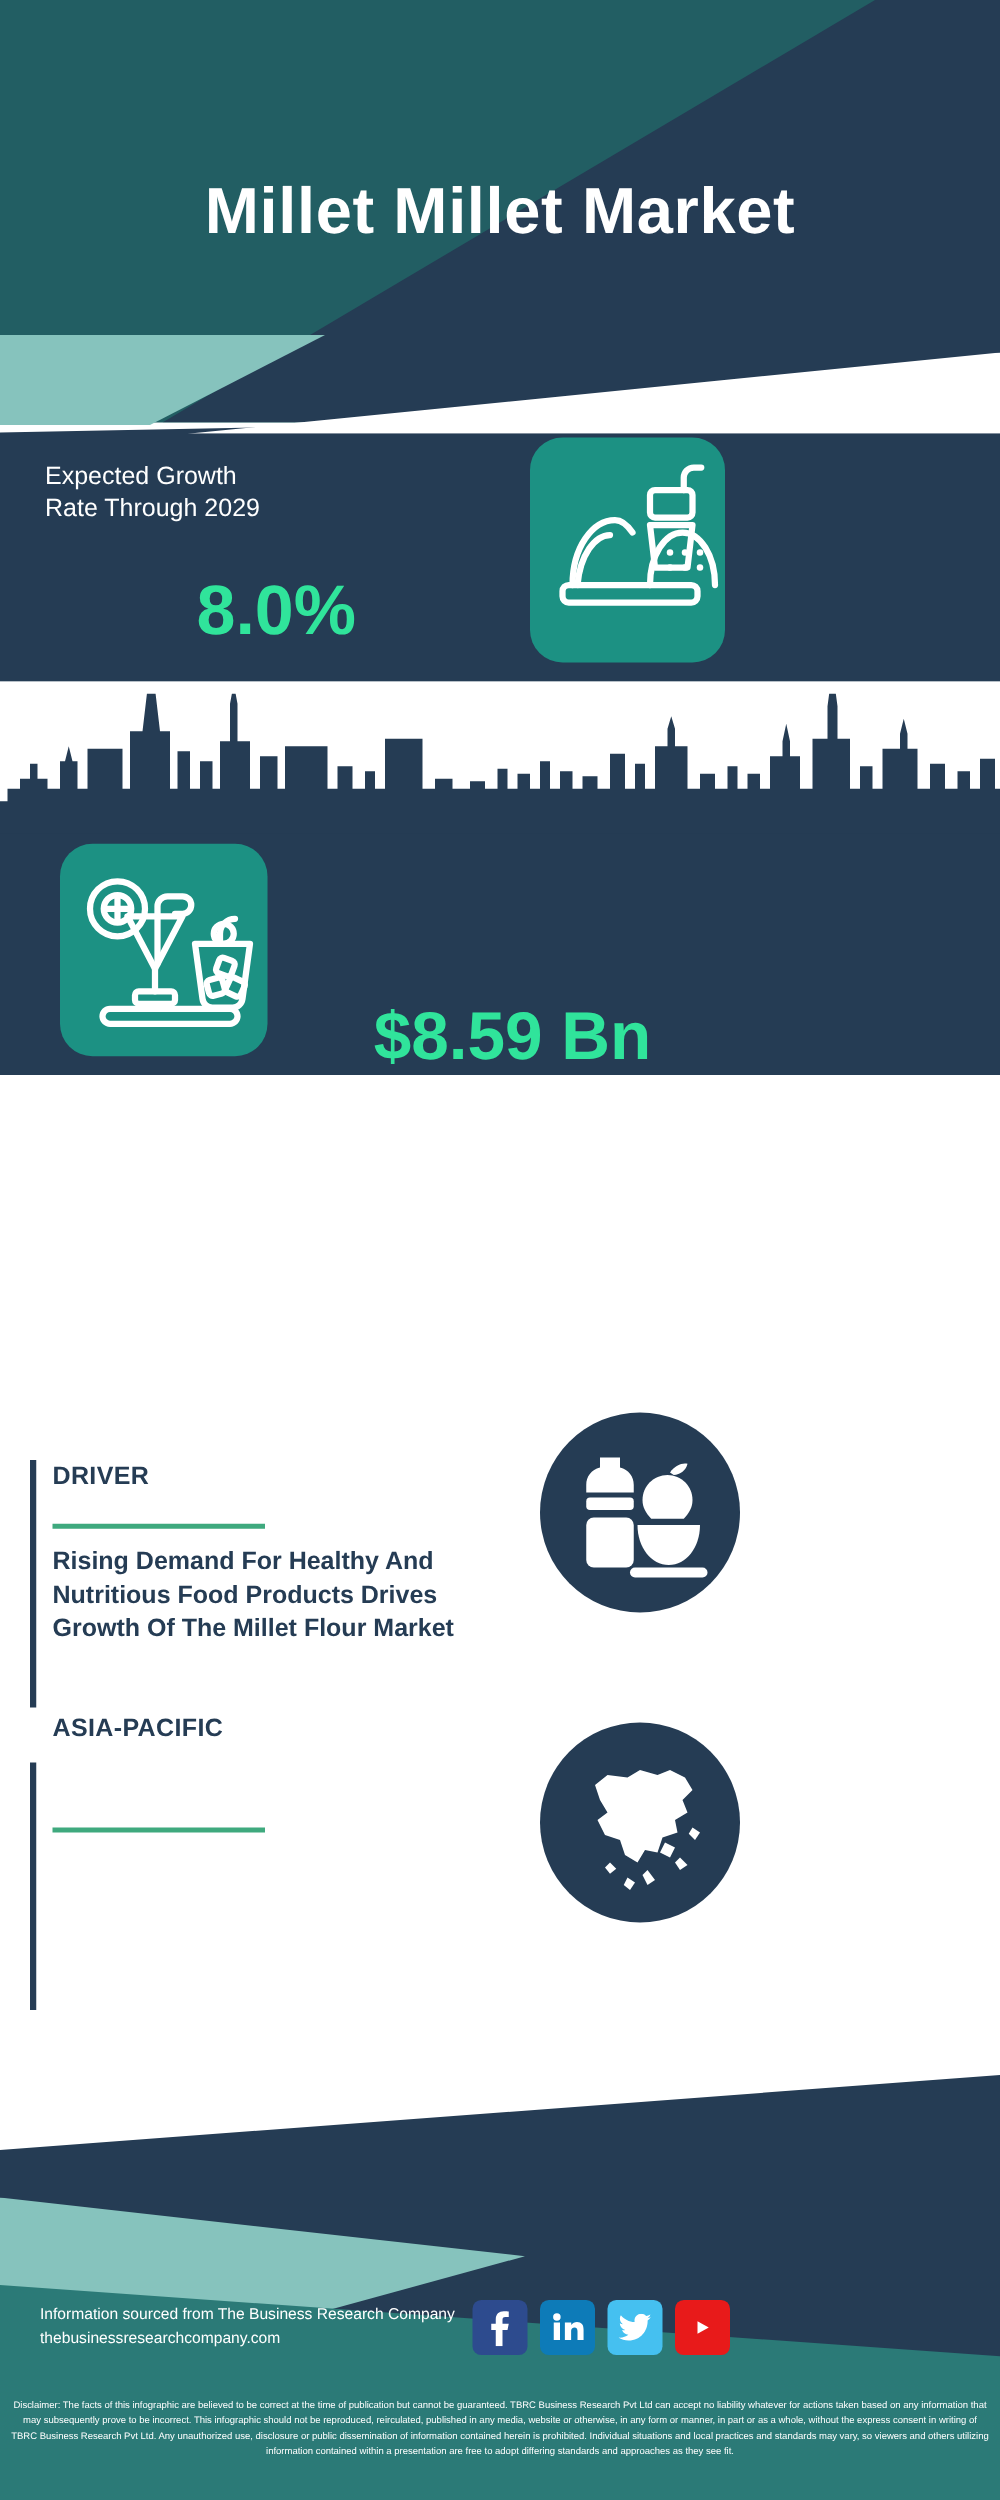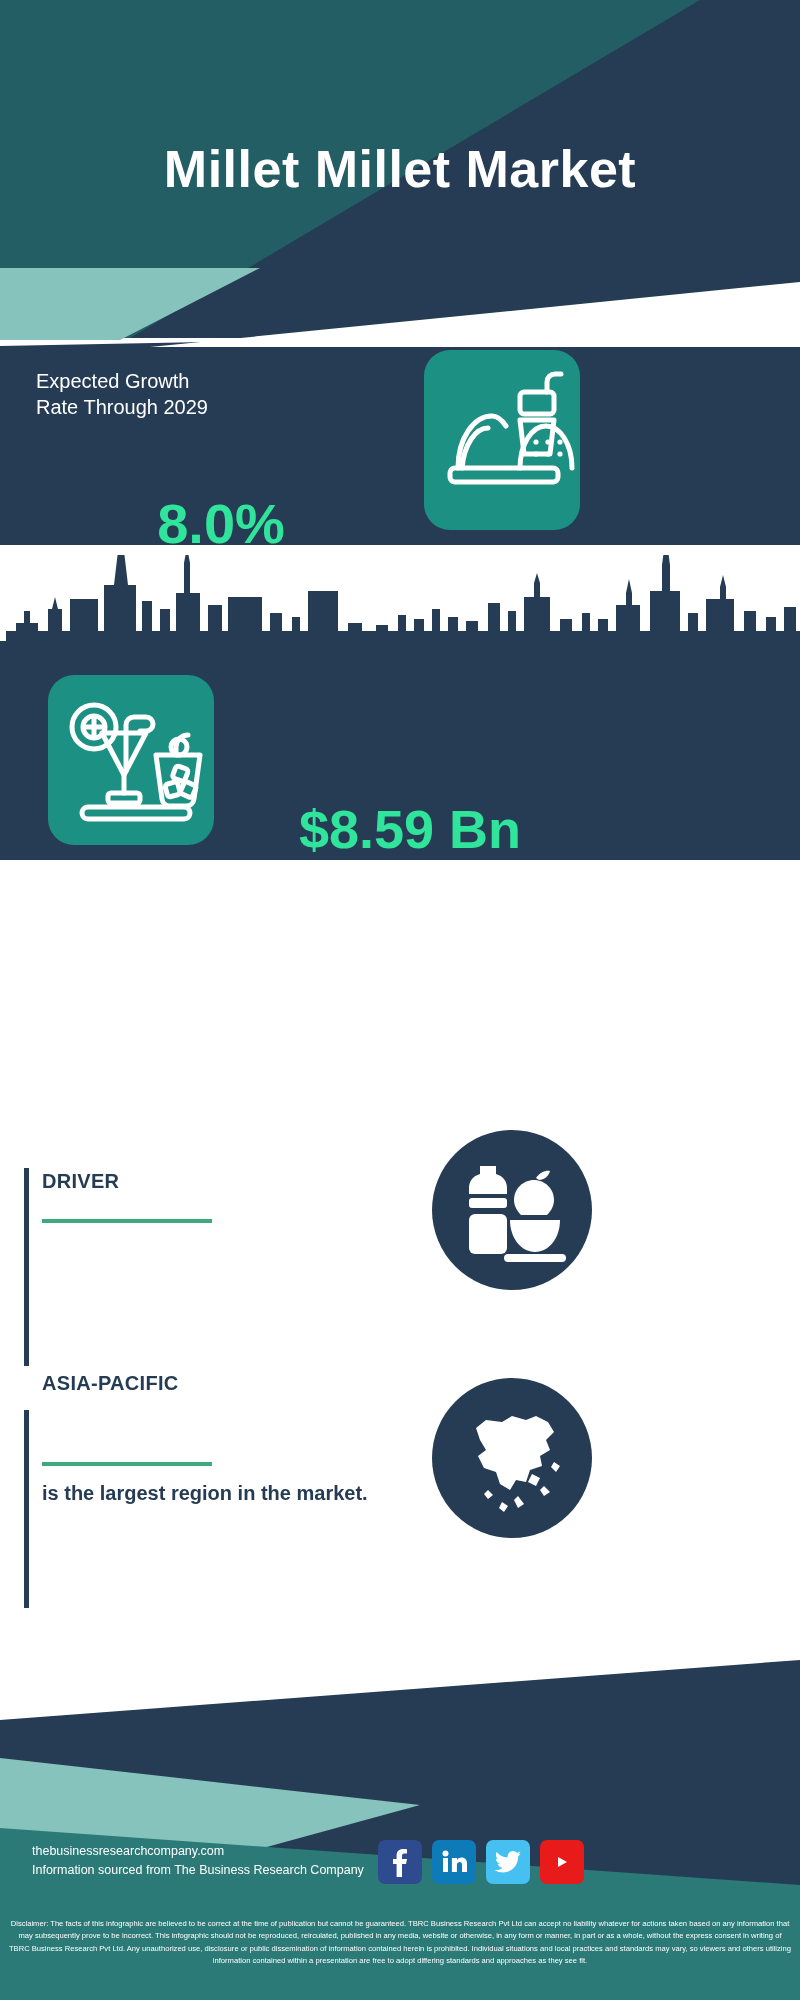--- a/index.html
+++ b/index.html
@@ -85,21 +85,20 @@
   }
   .stat1-value {
     position: absolute;
     left: 36px; top: 455px;
     width: 370px;
     text-align: center;
     color: #30e49b;
     font-size: 56px;
     font-weight: bold;
     z-index: 5;
-    margin-top: 36px;
   }
   .icon-box {
     position: absolute;
     background: #1c9183;
     border-radius: 26px;
     z-index: 5;
   }
   .icon1 { left: 424px; top: 350px; width: 156px; height: 180px; }
 
   
@@ -315,57 +314,57 @@
       <rect x="34" y="132" width="108" height="12" rx="6"></rect>
     </svg>
   </div>
   <div class="stat2-value">$8.59 Bn</div>
 
   <div class="content"></div>
 
   <div class="bar-left" style="left:24px; top:1168px; height:198px;"></div>
   <div class="block-title" style="left:42px; top:1170px;">DRIVER</div>
   <div class="rule" style="left:42px; top:1219px;"></div>
+  <div class="block-body" style="left:42px; top:1236px;">Rising Demand For Healthy And Nutritious Food Products Drives Growth Of The Millet Flour Market</div>
   <div class="circle-icon" style="left:432px; top:1130px; width:160px; height:160px;">
     <svg width="160" height="160" viewBox="0 0 160 160" fill="#ffffff">
       <path d="M48 36 h16 v8 c7 2 11 7 11 14 v6 h-38 v-6 c0 -7 4 -12 11 -14 z"></path>
       <rect x="37" y="68" width="38" height="10" rx="3"></rect>
       <rect x="37" y="84" width="38" height="40" rx="6"></rect>
       <path d="M82 70 c0 -11 9 -20 20 -20 c11 0 20 9 20 20 c0 6 -3 11 -7 15 h-26 c-4 -4 -7 -9 -7 -15 z"></path>
       <path d="M78 90 h50 c0 18 -11 32 -25 32 c-14 0 -25 -14 -25 -32 z"></path>
       <rect x="72" y="124" width="62" height="8" rx="4"></rect>
       <path d="M104 48 c4 -6 10 -8 14 -7 c-1 5 -6 9 -11 9 z"></path>
     </svg>
   </div>
 
   <div class="bar-left" style="left:24px; top:1410px; height:198px;"></div>
   <div class="block-title" style="left:42px; top:1372px;">ASIA-PACIFIC</div>
   <div class="rule" style="left:42px; top:1462px;"></div>
-  <div class="block-body" style="left:42px; top:1480px;">is the largest region in the market.</div>
   <div class="circle-icon" style="left:432px; top:1378px; width:160px; height:160px;">
     <svg width="160" height="160" viewBox="0 0 160 160" fill="#ffffff">
       <path d="M44 50 l10 -8 l16 2 l10 -6 l14 4 l10 -4 l12 6 l6 10 l-8 8 l4 10 l-10 6 l2 10 l-12 4 l-4 12 l-10 -2 l-6 10 l-10 -6 l-4 -12 l-12 -4 l-6 -12 l8 -6 l-6 -10 z"></path>
       <path d="M100 96 l8 4 l-4 8 l-8 -4 z"></path>
       <path d="M112 108 l6 6 l-6 4 l-4 -6 z"></path>
       <path d="M86 118 l6 8 l-6 4 l-4 -8 z"></path>
       <path d="M70 124 l6 4 l-4 6 l-5 -4 z"></path>
       <path d="M122 84 l6 4 l-4 6 l-5 -5 z"></path>
       <path d="M56 112 l5 5 l-5 4 l-4 -5 z"></path>
     </svg>
   </div>
 
   <div class="footer-zone">
     <div class="f-dark"></div>
     <div class="f-teal-light"></div>
     <div class="f-teal-dark"></div>
   </div>
 
   <div class="footer-info">
+    <div>Information sourced from The Business Research Company</div>
     <div>thebusinessresearchcompany.com</div>
-    <div>Information sourced from The Business Research Company</div>
   </div>
 
   <div class="social-row">
     <div class="social s-fb">
       <svg width="22" height="30" viewBox="0 0 22 30" fill="#ffffff">
           <path d="M13 30V17h4l1-5h-5V9c0-1.4.4-2.4 2.4-2.4H18V2.2C17.4 2.1 15.8 2 14 2 10.2 2 7.6 4.3 7.6 8.5V12H4v5h3.6v13H13z"></path>
         </svg>
     </div>
     <div class="social s-li">
       <svg width="26" height="24" viewBox="0 0 26 24" fill="#ffffff">

